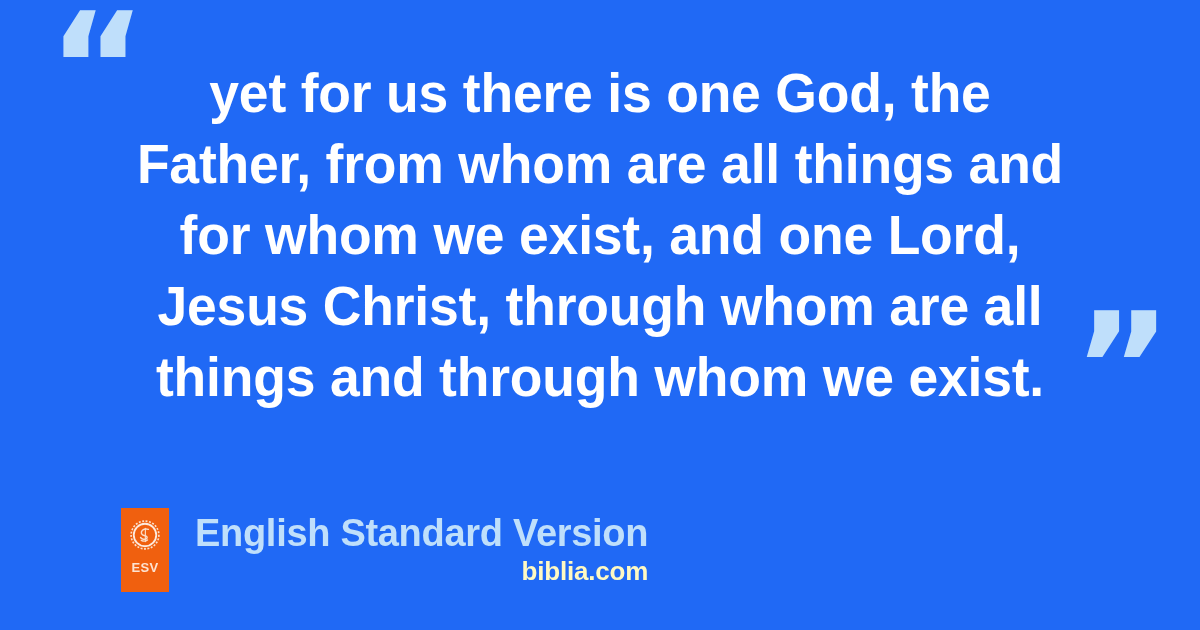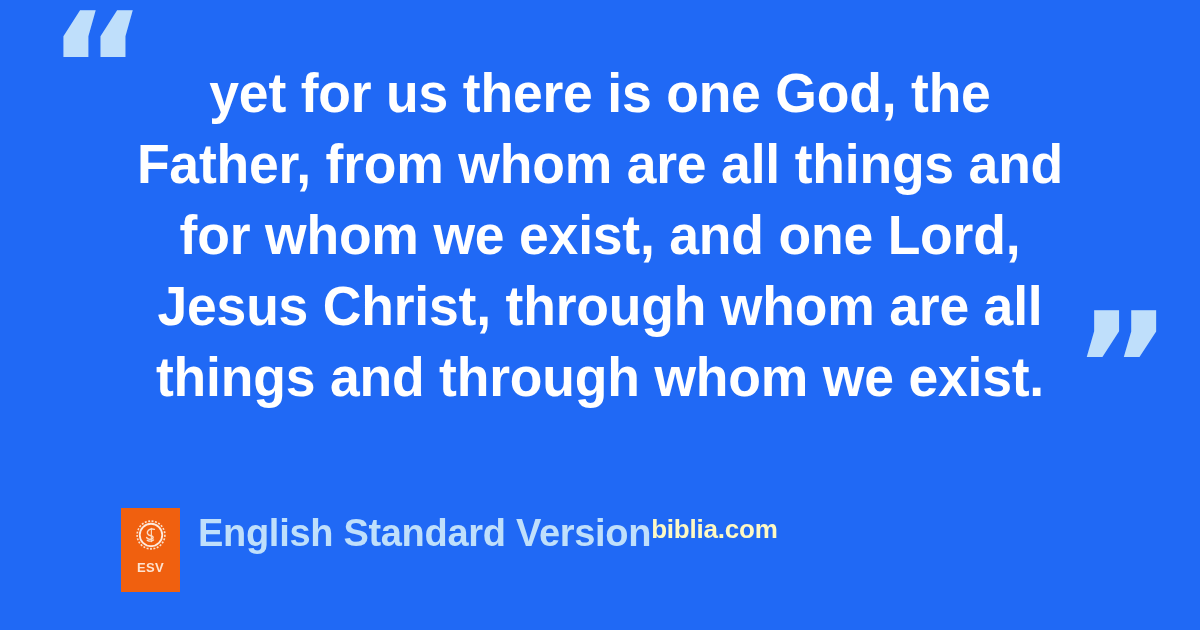--- a/index.html
+++ b/index.html
@@ -75,21 +75,21 @@
     position: absolute;
     left: 121px;
     top: 508px;
     display: flex;
     flex-direction: row;
     align-items: flex-start;
   }
 
   #esv-logo {
     position: relative;
-    width: 59px;
+    width: 48px;
     height: 84px;
     background: #f0600f;
     flex: 0 0 auto;
     display: flex;
     flex-direction: column;
     align-items: center;
     justify-content: flex-start;
     overflow: hidden;
   }
 
@@ -104,24 +104,25 @@
     margin-top: 11px;
     color: #fde3d1;
     font-family: "Liberation Sans", sans-serif;
     font-weight: 700;
     font-size: 13px;
     letter-spacing: 0.4px;
     line-height: 1;
   }
 
   #attribution-text {
-    margin-left: 18px;
+    margin-left: 26px;
     padding-top: 4px;
     display: flex;
-    flex-direction: row;
+    flex-direction: column;
+    align-items: flex-end;
   }
 
   #version-name {
     color: #bfdffb;
     font-family: "Liberation Sans", sans-serif;
     font-weight: 700;
     font-size: 38px;
     line-height: 42px;
     letter-spacing: -0.3px;
     white-space: nowrap;

